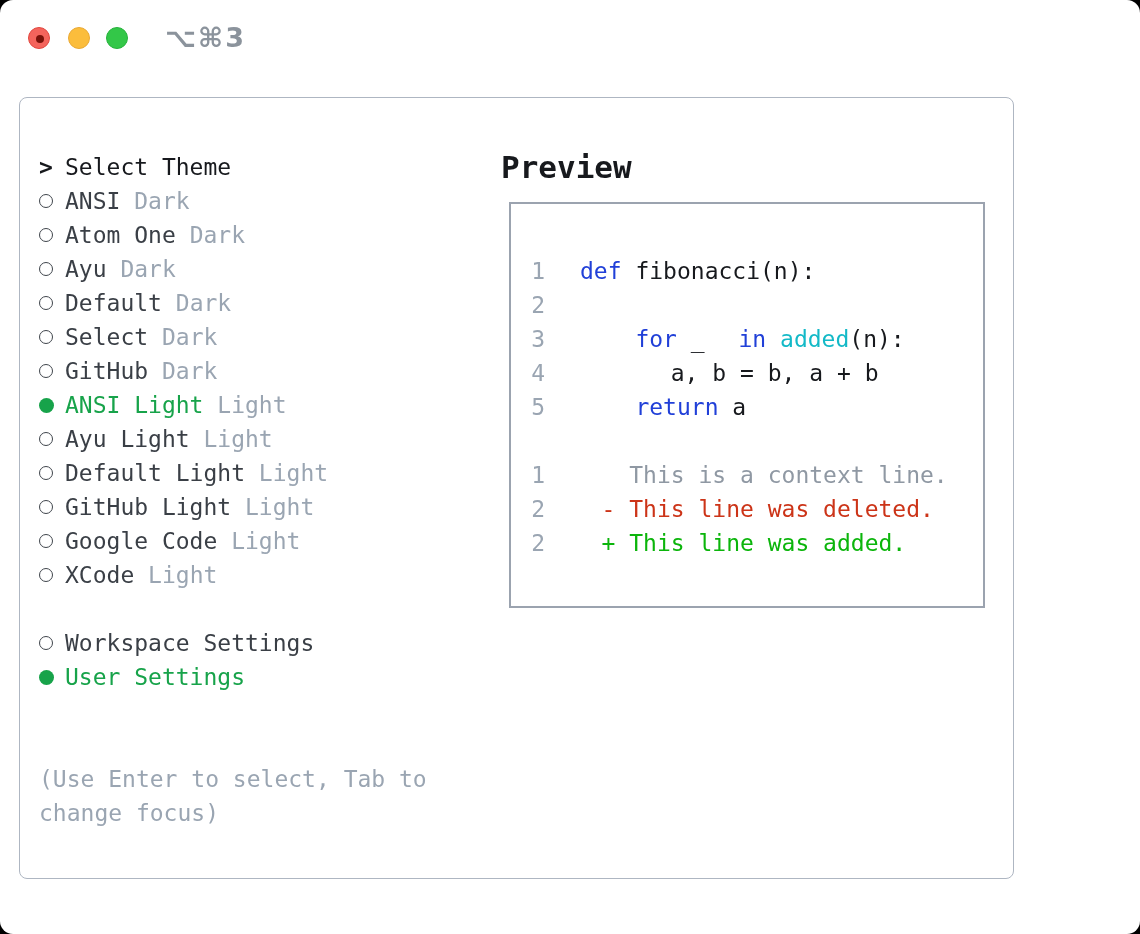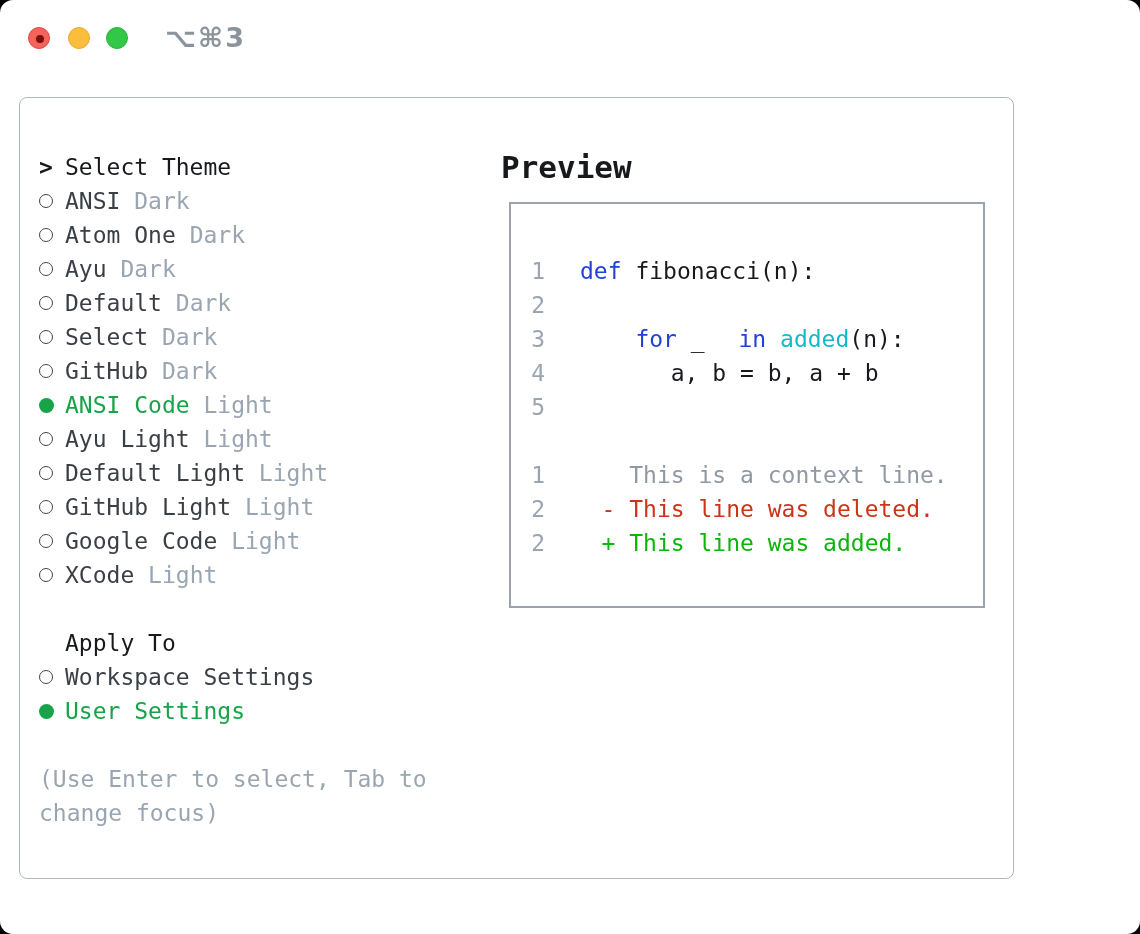--- a/index.html
+++ b/index.html
@@ -77,34 +77,30 @@
         <span class="marker hdr-marker">&gt;</span>
         <span class="hdr-label">Select Theme</span>
       </div>
       <div id="theme-items">
           <div class="row"><span class="marker"><span class="radio"></span></span><span class="name">ANSI</span><span class="tag"> Dark</span></div>
           <div class="row"><span class="marker"><span class="radio"></span></span><span class="name">Atom One</span><span class="tag"> Dark</span></div>
           <div class="row"><span class="marker"><span class="radio"></span></span><span class="name">Ayu</span><span class="tag"> Dark</span></div>
           <div class="row"><span class="marker"><span class="radio"></span></span><span class="name">Default</span><span class="tag"> Dark</span></div>
           <div class="row"><span class="marker"><span class="radio"></span></span><span class="name">Select</span><span class="tag"> Dark</span></div>
           <div class="row"><span class="marker"><span class="radio"></span></span><span class="name">GitHub</span><span class="tag"> Dark</span></div>
-          <div class="row"><span class="marker"><span class="radio sel"></span></span><span class="name sel">ANSI Code</span><span class="tag"> Light</span></div>
+          <div class="row"><span class="marker"><span class="radio sel"></span></span><span class="name sel">ANSI Light</span><span class="tag"> Light</span></div>
           <div class="row"><span class="marker"><span class="radio"></span></span><span class="name">Ayu Light</span><span class="tag"> Light</span></div>
           <div class="row"><span class="marker"><span class="radio"></span></span><span class="name">Default Light</span><span class="tag"> Light</span></div>
           <div class="row"><span class="marker"><span class="radio"></span></span><span class="name">GitHub Light</span><span class="tag"> Light</span></div>
           <div class="row"><span class="marker"><span class="radio"></span></span><span class="name">Google Code</span><span class="tag"> Light</span></div>
           <div class="row"><span class="marker"><span class="radio"></span></span><span class="name">XCode</span><span class="tag"> Light</span></div>
         </div>
     </div>
 
     <div class="apply-col">
-      <div class="row">
-        <span class="marker"></span>
-        <span class="plain-hdr">Apply To</span>
-      </div>
       <div id="apply-options">
           <div class="row"><span class="marker"><span class="radio"></span></span><span class="name">Workspace Settings</span></div>
           <div class="row"><span class="marker"><span class="radio sel"></span></span><span class="name sel">User Settings</span></div>
         </div>
     </div>
 
     <div class="help">(Use Enter to select, Tab to change focus)</div>
 
     <div class="preview-label">Preview</div>
 
@@ -120,20 +116,21 @@
           <div class="code-row">
             <span class="ln">3</span>
             <span class="code"><span class="seg plain">    </span><span class="seg kw">for</span><span class="seg plain"> _ </span><span class="seg kw">in</span><span class="seg plain"> </span><span class="seg fn">added</span><span class="seg plain">(n):</span></span>
           </div>
           <div class="code-row">
             <span class="ln">4</span>
             <span class="code"><span class="seg plain">        a, b = b, a + b</span></span>
           </div>
           <div class="code-row">
             <span class="ln">5</span>
+            <span class="code"><span class="seg plain">    </span><span class="seg kw">return</span><span class="seg plain"> a</span></span>
           </div>
           <div class="code-row">
             <span class="ln"></span>
             <span class="code"></span>
           </div>
           <div class="code-row">
             <span class="ln">1</span>
             <span class="code"><span class="seg ctx">     This is a context line.</span></span>
           </div>
           <div class="code-row">

